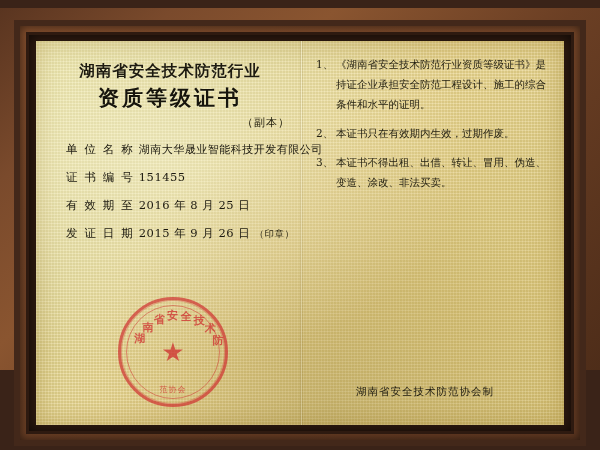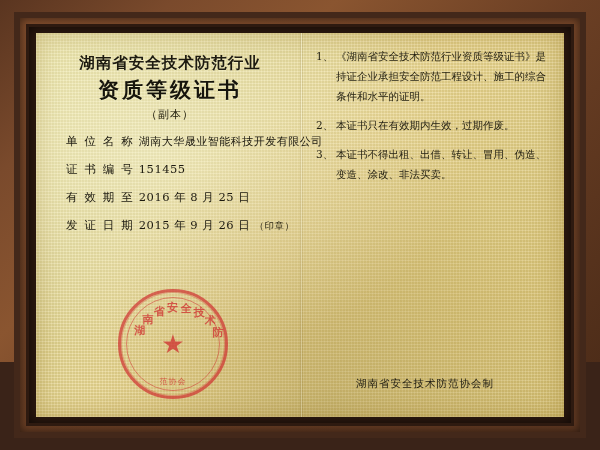--- a/index.html
+++ b/index.html
@@ -10,21 +10,21 @@
   body {
     width: 600px;
     height: 450px;
     overflow: hidden;
     font-family: "DejaVu Sans", "Liberation Sans", sans-serif;
   }
 
   
   .frame-outer {
     position: absolute;
-    left: 0; top: 0;
+    left: 0; top: 8px;
     width: 600px; height: 362px;
     background: linear-gradient(135deg, #5a3520 0%, #7a4a2c 18%, #8a5530 35%, #6b3f24 60%, #4e2d19 100%);
     box-sizing: border-box;
   }
   .frame-bevel {
     position: absolute;
     left: 14px; top: 12px;
     width: 572px; height: 426px;
     box-sizing: border-box;
     border: 6px solid #43281a;
@@ -106,21 +106,21 @@
     text-align: center;
     font-family: Liberation Mono, monospace;
     font-weight: bold;
     font-size: 21px;
     letter-spacing: 3px;
     color: #16140c;
     margin: 2px 0 3px 0;
     text-shadow: 0 1px 0 rgba(255,255,220,.4);
   }
   .title-3 {
-    text-align: center;
+    text-align: right;
     font-family: "DejaVu Serif", "Liberation Serif", serif;
     font-size: 11px;
     color: #24210f;
     margin-bottom: 12px;
     letter-spacing: 1px;
   }
   .field {
     font-family: "DejaVu Serif", "Liberation Serif", serif;
     font-size: 11.5px;
     color: #1c190f;

